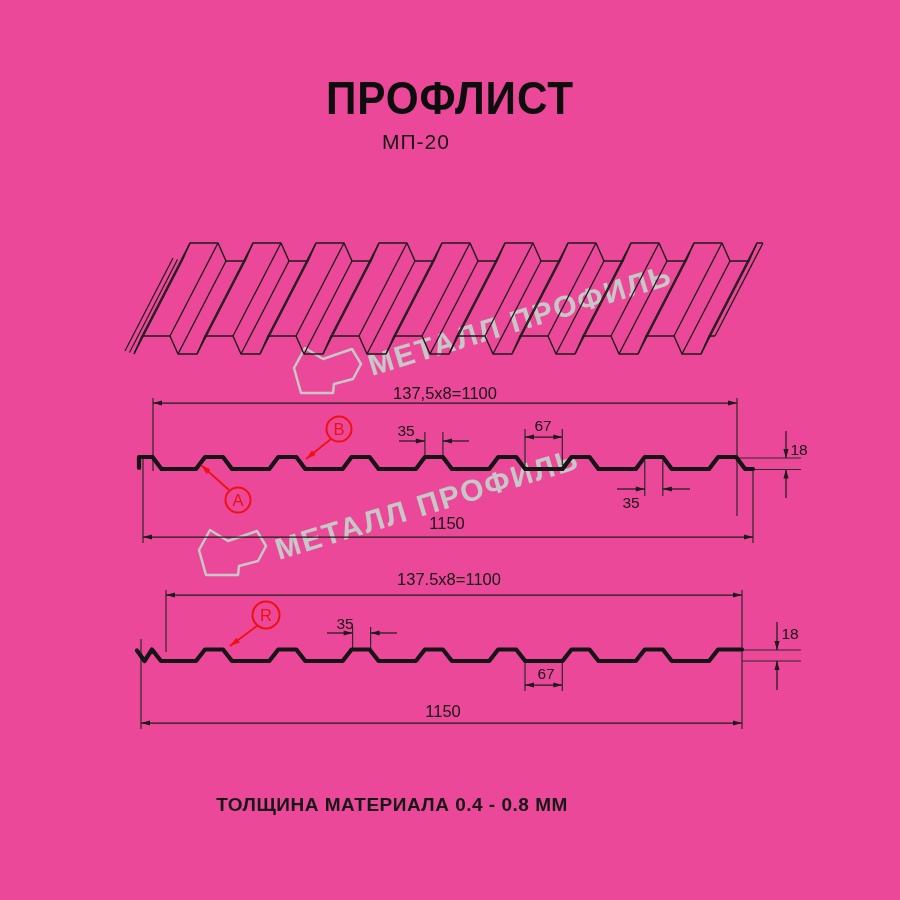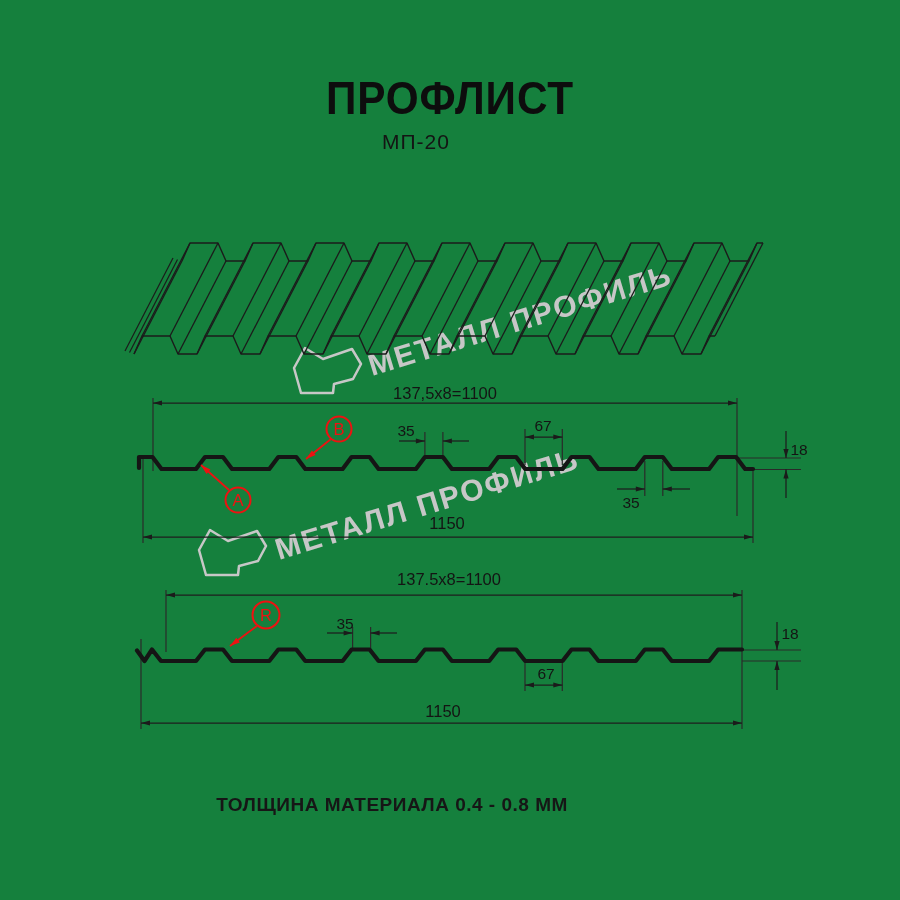--- a/index.html
+++ b/index.html
@@ -1,16 +1,16 @@
 <!DOCTYPE html>
 <html><head>
 <meta charset="utf-8">
 <style>
   html,body{margin:0;padding:0;background:#fff;}
-  .canvas{position:relative;width:900px;height:900px;background:#15803d;overflow:hidden;
+  .canvas{position:relative;width:900px;height:900px;background:#ec4899;overflow:hidden;
           font-family:"Liberation Sans",sans-serif;color:#111;}
   .title{position:absolute;top:70px;left:0;width:900px;text-align:center;
          font-size:47px;font-weight:800;letter-spacing:1px;color:#0d0d0d;transform:scaleX(.9);}
   .subtitle{position:absolute;top:130px;left:0;width:832px;text-align:center;
             font-size:21px;font-weight:500;letter-spacing:1px;color:#141414;}
   .caption{position:absolute;top:794px;left:0;width:784px;text-align:center;
            font-size:19px;font-weight:600;letter-spacing:.5px;color:#161616;}
   svg.draw{position:absolute;left:0;top:0;}
   svg text{font-family:"Liberation Sans",sans-serif;fill:#141414;}
   .dim{font-size:16.5px;}

